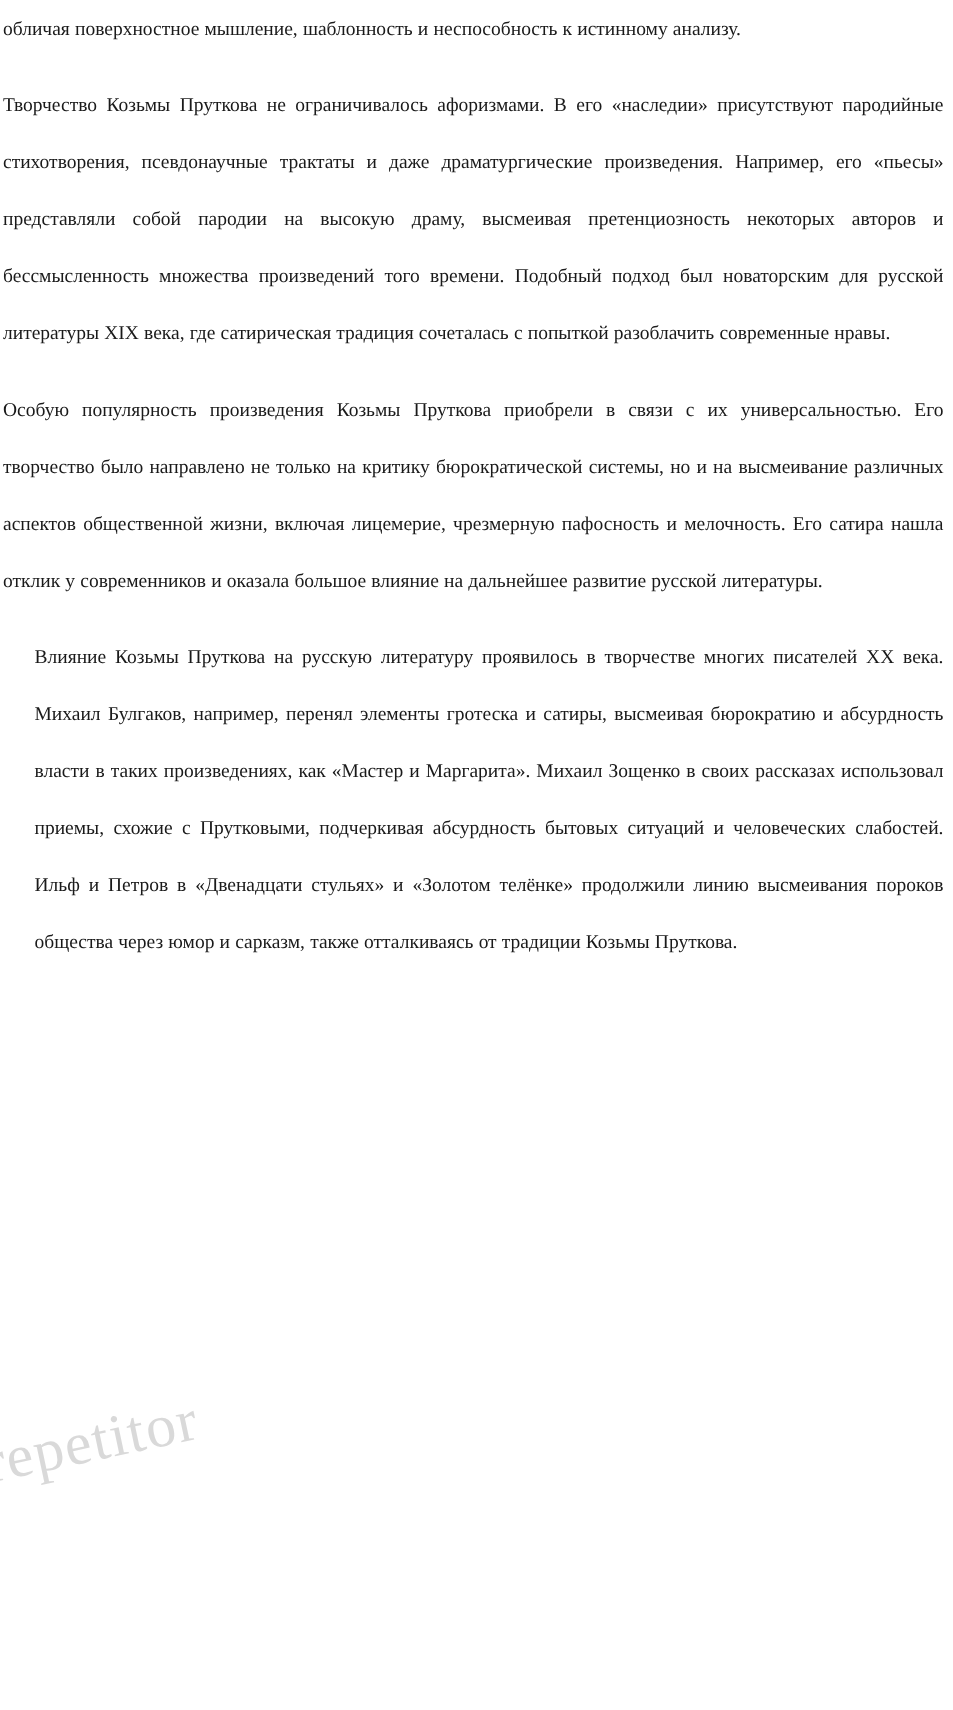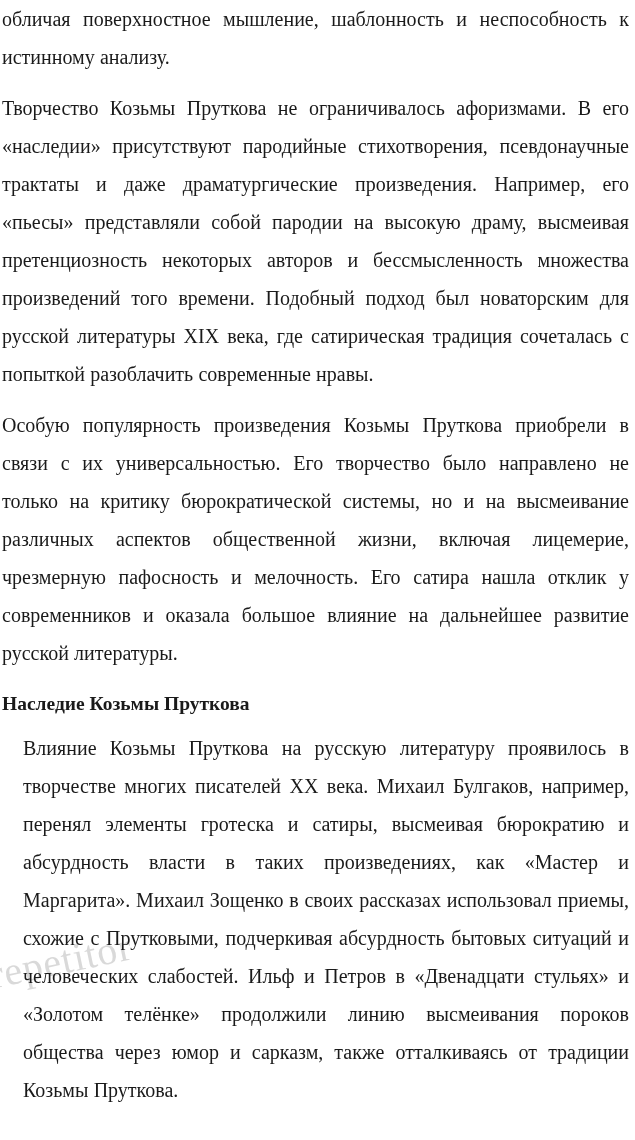--- a/index.html
+++ b/index.html
@@ -18,21 +18,21 @@
   .page {
     position: relative;
     width: 635px;
     height: 1140px;
     box-sizing: border-box;
     padding: 0 6px 0 2px;
   }
   .para {
     text-align: justify;
     text-justify: inter-word;
-    font-size: 20px;
+    font-size: 13px;
     line-height: 38px;
     margin: 0 0 13px 0;
     hyphens: none;
     word-spacing: 0.2px;
   }
   .para.first {
     margin-top: 0;
   }
   .para:last-child {
     margin-bottom: 0;
@@ -69,17 +69,16 @@
 <body>
 
 <div class="page">
 
   <div class="watermark">repetitor</div>
 
   <div class="content">
     <p class="para first">обличая поверхностное мышление, шаблонность и неспособность к истинному анализу.</p>
     <p class="para">Творчество Козьмы Пруткова не ограничивалось афоризмами. В его «наследии» присутствуют пародийные стихотворения, псевдонаучные трактаты и даже драматургические произведения. Например, его «пьесы» представляли собой пародии на высокую драму, высмеивая претенциозность некоторых авторов и бессмысленность множества произведений того времени. Подобный подход был новаторским для русской литературы XIX века, где сатирическая традиция сочеталась с попыткой разоблачить современные нравы.</p>
     <p class="para">Особую популярность произведения Козьмы Пруткова приобрели в связи с их универсальностью. Его творчество было направлено не только на критику бюрократической системы, но и на высмеивание различных аспектов общественной жизни, включая лицемерие, чрезмерную пафосность и мелочность. Его сатира нашла отклик у современников и оказала большое влияние на дальнейшее развитие русской литературы.</p>
-    <h2 class="heading">Наследие Козьмы Пруткова</h2>
     <p class="para">Влияние Козьмы Пруткова на русскую литературу проявилось в творчестве многих писателей XX века. Михаил Булгаков, например, перенял элементы гротеска и сатиры, высмеивая бюрократию и абсурдность власти в таких произведениях, как «Мастер и Маргарита». Михаил Зощенко в своих рассказах использовал приемы, схожие с Прутковыми, подчеркивая абсурдность бытовых ситуаций и человеческих слабостей. Ильф и Петров в «Двенадцати стульях» и «Золотом телёнке» продолжили линию высмеивания пороков общества через юмор и сарказм, также отталкиваясь от традиции Козьмы Пруткова.</p>
   </div>
 
 </div>
 
 </body></html>

